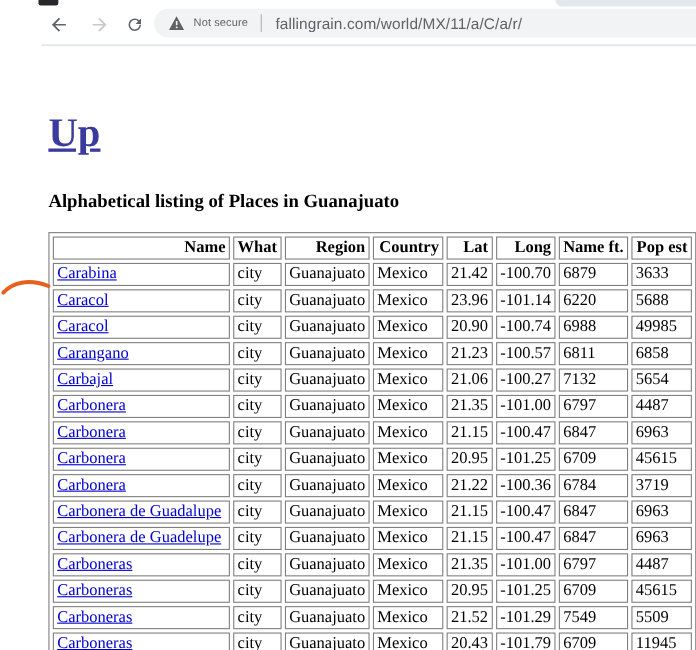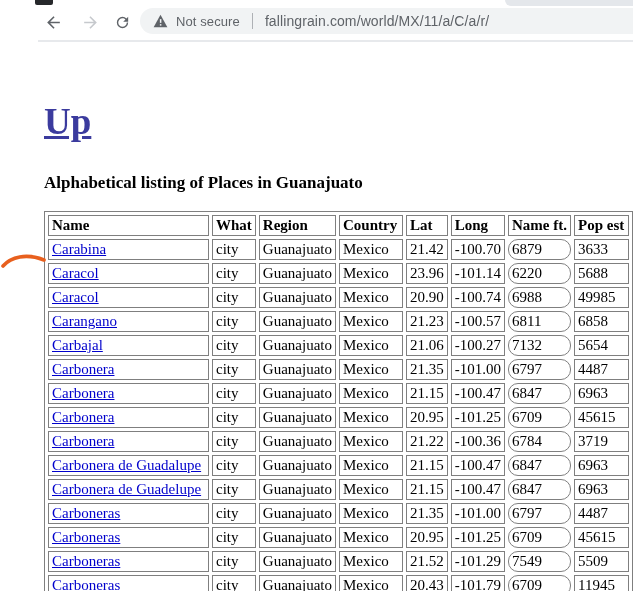--- a/index.html
+++ b/index.html
@@ -26,21 +26,21 @@
   }
   .nav-btn.back{left:42px;}
   .nav-btn.fwd{left:79px;}
   .nav-btn.reload{left:111px;}
   .omnibox{
     position:absolute;top:8px;left:140px;right:0;height:26px;
     background:var(--omnibox-bg,#f1f3f4);border-radius:13px 0 0 13px;
     display:flex;align-items:center;padding-left:13px;gap:8px;cursor:text;
   }
   .omnibox .sec-label{
-    font-size:13px;color:var(--chrome-icon-gray,#5f6368);letter-spacing:.1px;
+    font-size:10px;color:var(--chrome-icon-gray,#5f6368);letter-spacing:.1px;
   }
   .omnibox .sep{
     width:1px;height:16px;background:#aeb1b5;margin:0 4px;
   }
   .omnibox .url{
     font-size:14px;color:var(--chrome-icon-gray,#5f6368);letter-spacing:.1px;
     white-space:nowrap;overflow:hidden;
   }
   
   .content{margin-left:44px;font-family:"Liberation Serif",serif;color:#000;}
@@ -52,29 +52,29 @@
     margin-top:30px;font-size:17px;font-weight:bold;line-height:20px;
   }
   table.places{
     margin-top:18px;border-collapse:separate;border-spacing:3px;
     border:1px solid #7f7f7f;background:#fff;
   }
   table.places th,table.places td{
     border:1px solid #7f7f7f;height:19px;line-height:19px;
     padding:0 3px;font-size:15px;white-space:nowrap;background:#fff;
   }
-  table.places th{font-weight:bold;text-align:left;}
+  table.places th{font-weight:bold;text-align:right;}
   table.places td{text-align:left;}
   td.c-name{min-width:153px;}  th.c-name{min-width:153px;}
   td.c-what{min-width:31px;}   th.c-what{min-width:31px;}
   td.c-region{min-width:64px;} th.c-region{min-width:64px;}
   td.c-country{min-width:56px;}th.c-country{min-width:56px;}
   td.c-lat{min-width:25px;}    th.c-lat{min-width:25px;}
   td.c-long{min-width:44px;}   th.c-long{min-width:44px;}
-  td.c-elev{min-width:45px;border-radius:10px;}   th.c-elev{min-width:45px;}
+  td.c-elev{min-width:45px;}   th.c-elev{min-width:45px;}
   td.c-pop{min-width:47px;}    th.c-pop{min-width:47px;}
   a.place{color:var(--link-blue,#0000cc);text-decoration:underline;cursor:pointer;}
   .annotation{position:absolute;left:0;top:249px;pointer-events:none;}
 </style>
 </head>
 <body>
 
 <div>
 
   <div class="chrome">

